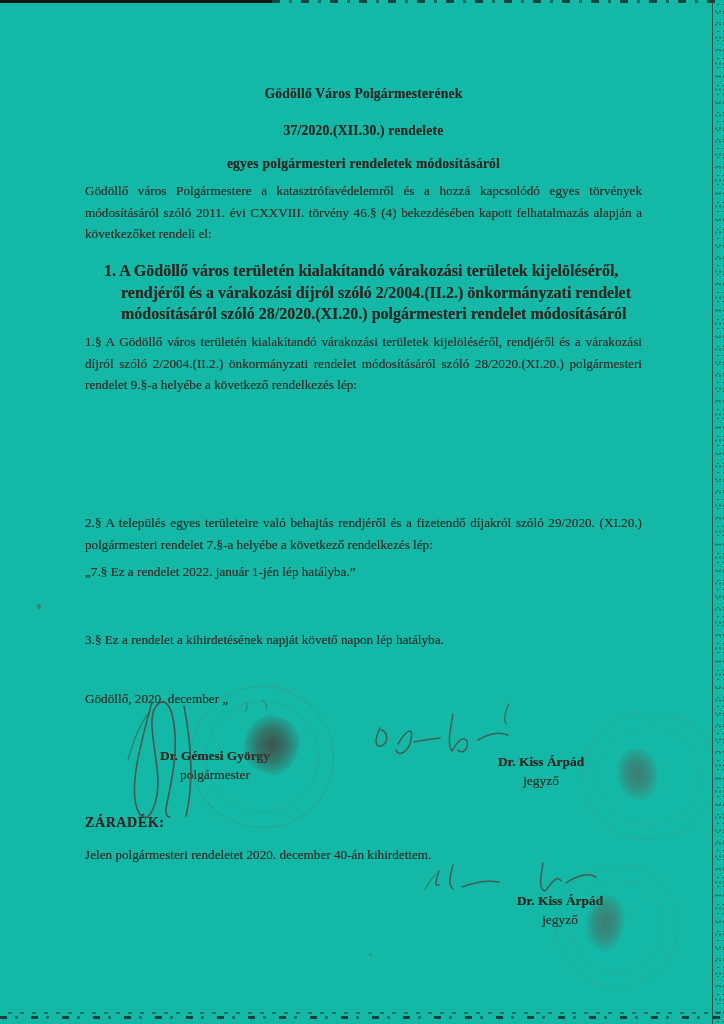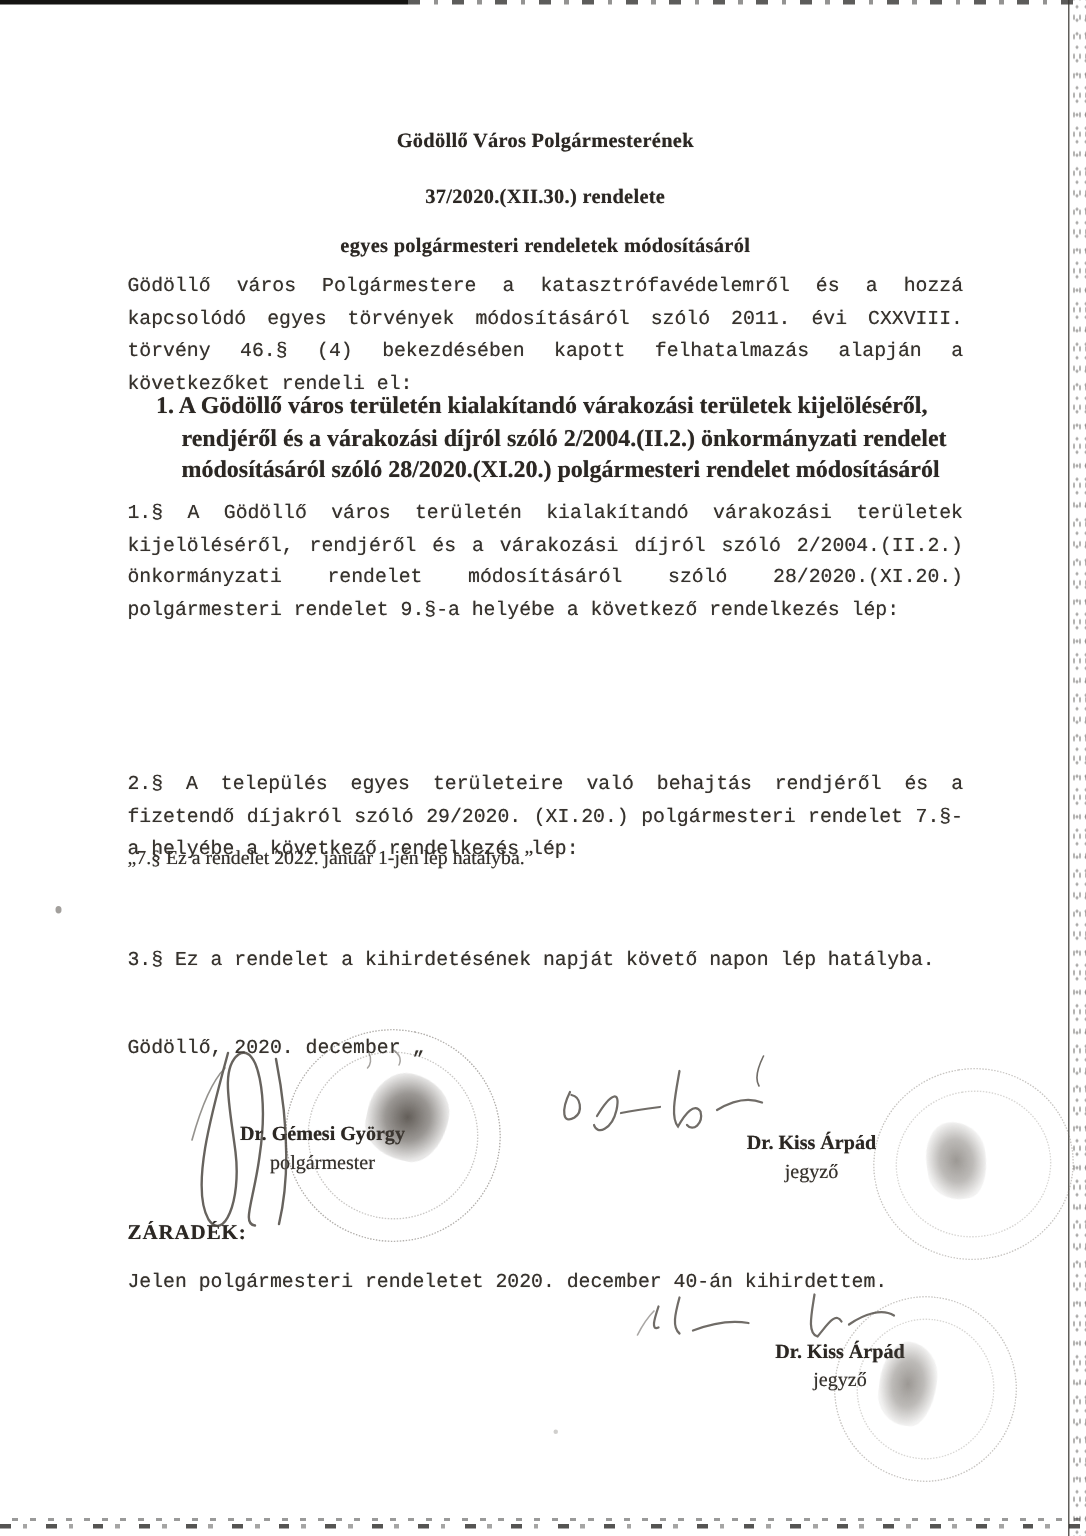--- a/index.html
+++ b/index.html
@@ -1,34 +1,34 @@
 <!DOCTYPE html>
 <html><head>
 <meta charset="utf-8">
 <style>
   html, body { margin: 0; padding: 0; background: #e9e9e9; }
   .page {
     position: relative;
     width: 724px;
     height: 1024px;
     margin: 0 auto;
-    background: #ffffff;
+    background: #14b8a6;
     overflow: hidden;
     font-family: "Liberation Serif", serif;
     color: #35312c;
     text-shadow: 0 0 0.45px rgba(55,50,45,0.65);
   }
 
   
   .abs { position: absolute; }
   .center { text-align: center; }
   .justify { text-align: justify; }
 
   .title-line { left: 85px; width: 557px; font-weight: bold; font-size: 13.6px; color: #2b2723; letter-spacing: 0.2px; }
-  .body-text  { font-size: 13.2px; line-height: 21.5px; font-family: Liberation Mono, monospace; }
+  .body-text  { font-size: 13.2px; line-height: 21.5px; }
   .sec-head   { font-weight: bold; font-size: 16px; line-height: 21.5px; color: #2b2723;
                 padding-left: 17px; text-indent: -17px; }
   .quote-line { font-size: 13.2px; }
   .sig-block  { text-align: center; font-size: 13.4px; line-height: 19px; }
   .sig-block .sig-name { font-weight: bold; color: #2b2723; }
   .zaradek-h  { font-weight: bold; font-size: 14px; letter-spacing: 0.6px; color: #2b2723; }
 
   
   .noise-top-solid  { position:absolute; top:0; left:0; width:272px; height:3px; background:#151412; }
   .noise-top-dash   { position:absolute; top:0; left:272px; right:6px; height:3px; opacity:.75;

